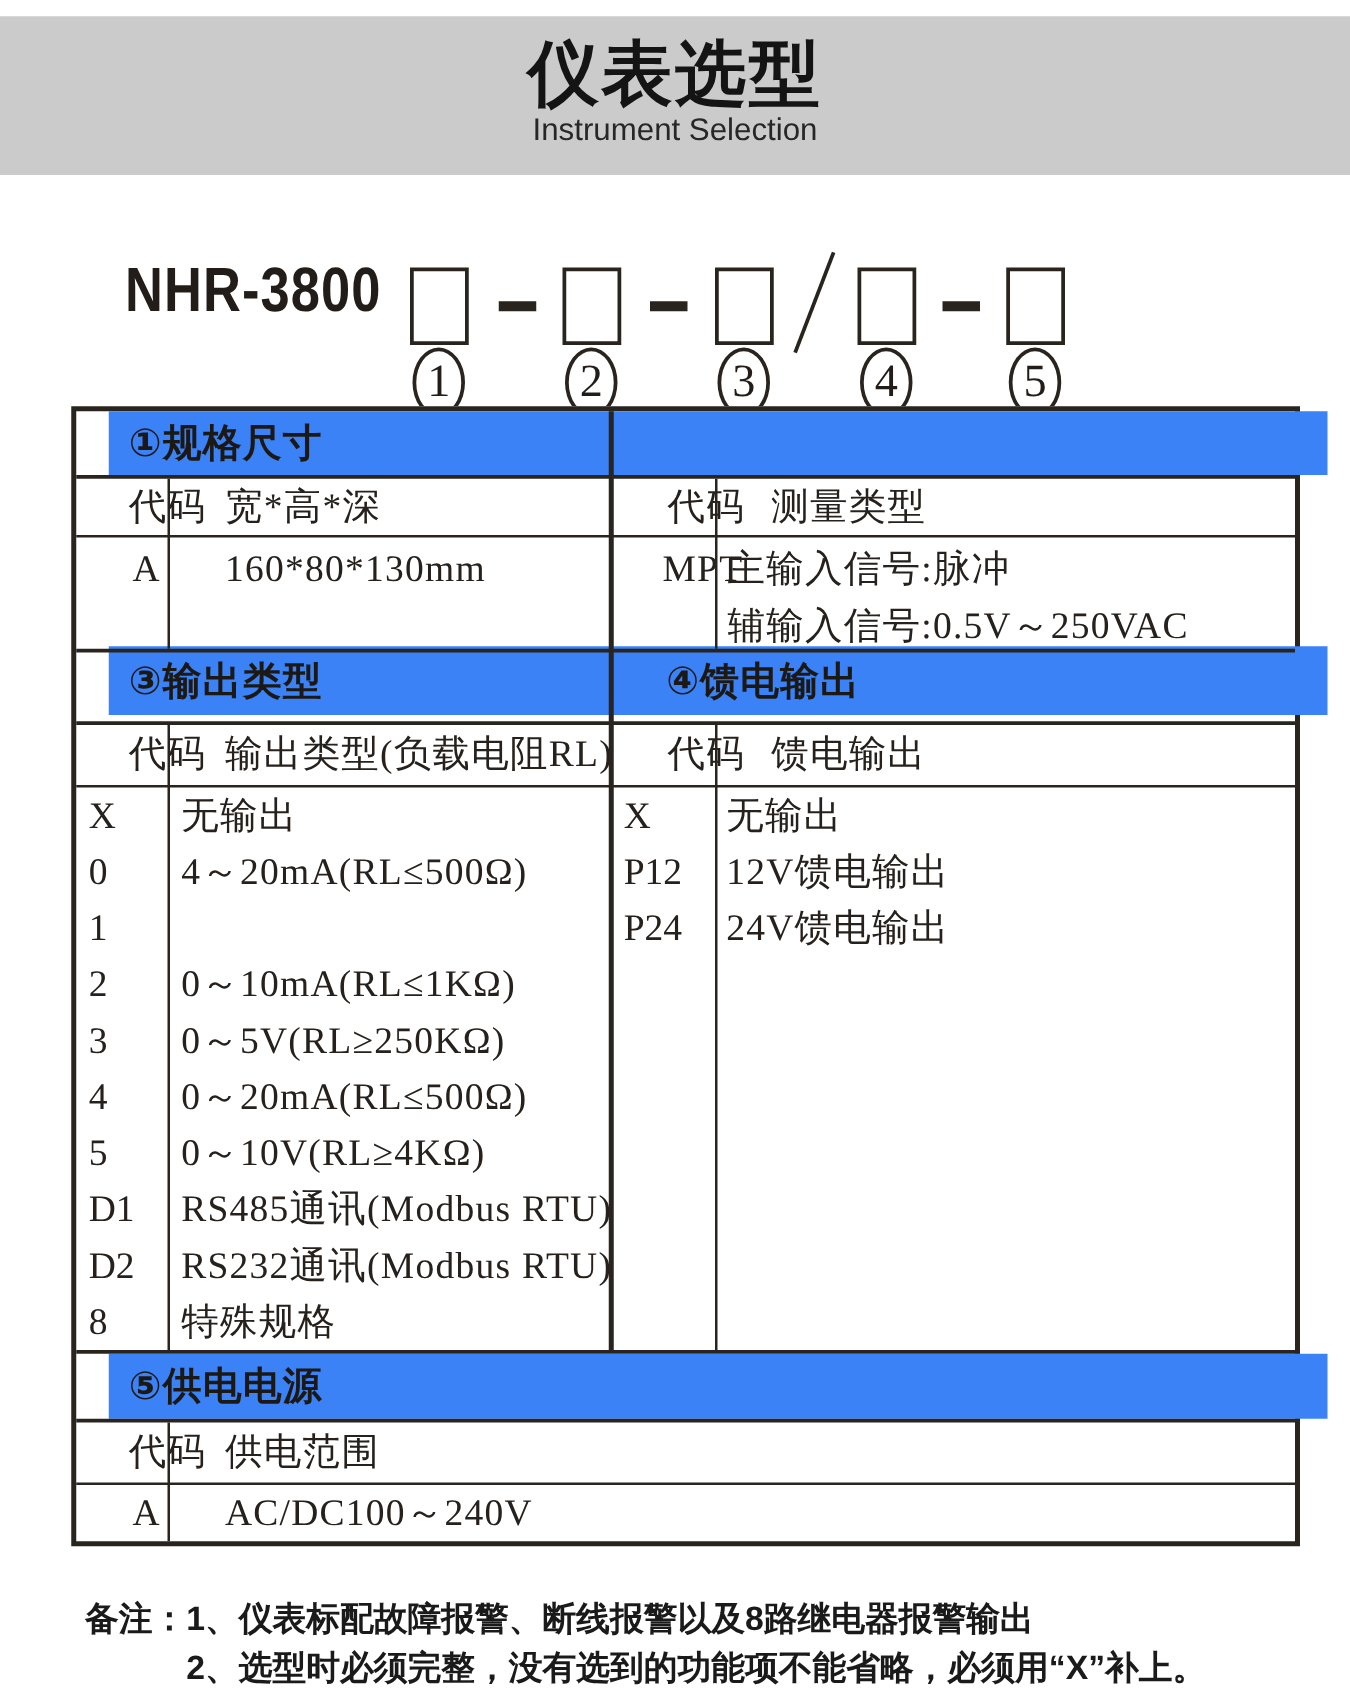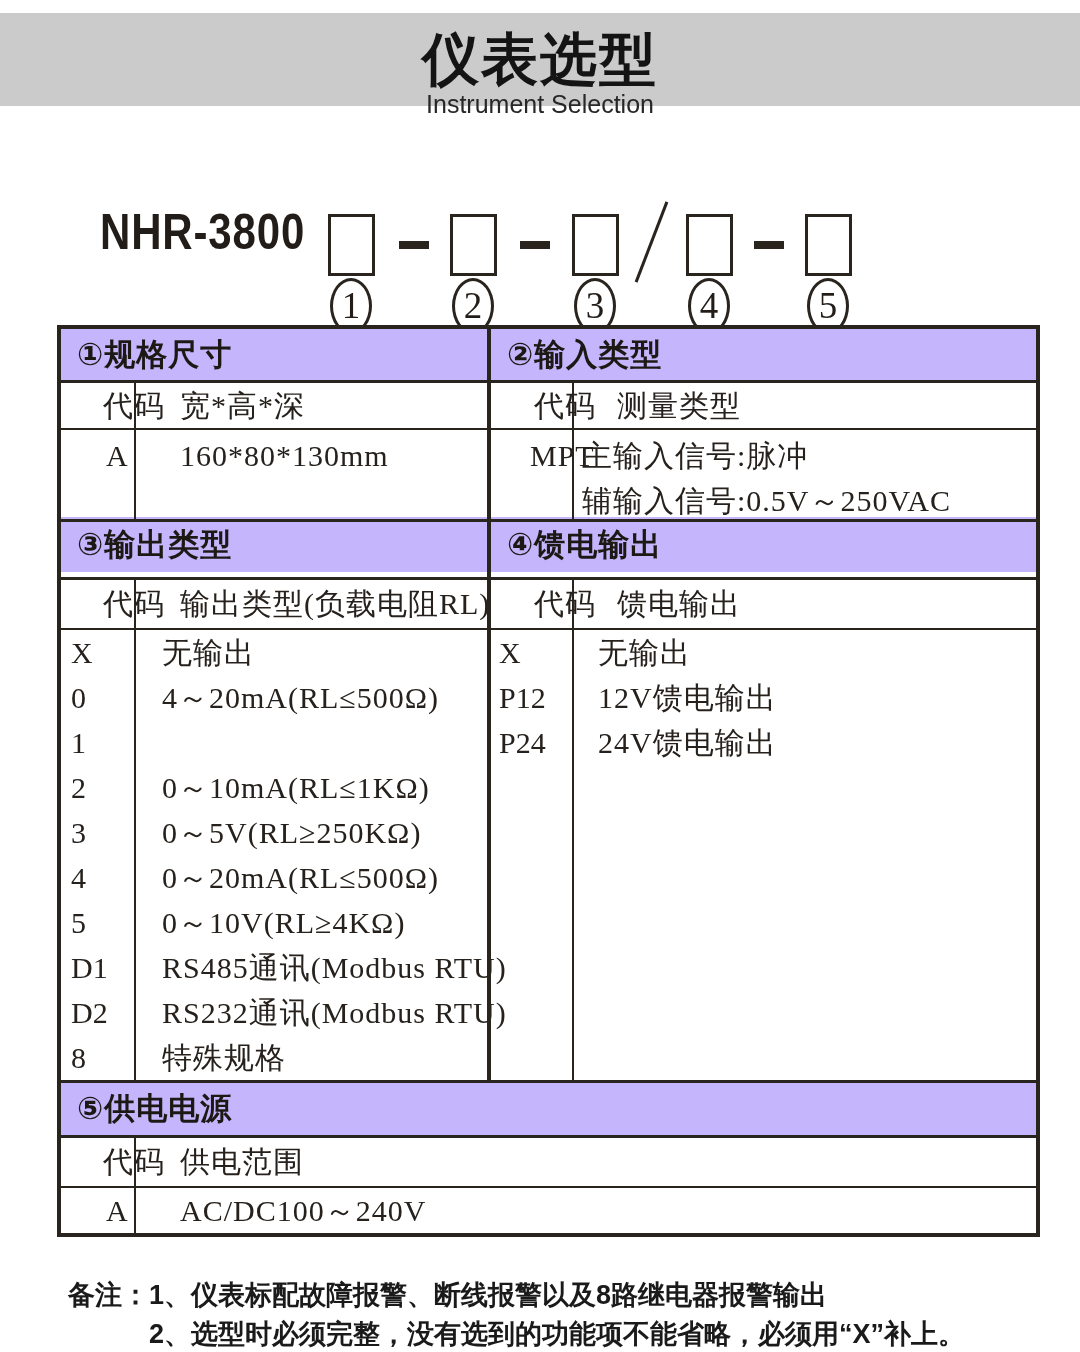--- a/index.html
+++ b/index.html
@@ -1,20 +1,20 @@
 <!DOCTYPE html>
 <html><head>
 <meta charset="utf-8">
 <style>
   html,body{margin:0;padding:0;background:#ffffff;}
   .page{position:relative;width:1080px;height:1352px;background:#ffffff;overflow:hidden;
         color:#26211c;font-family:"Liberation Sans","DejaVu Sans",sans-serif;}
 
   
-  .banner{position:absolute;left:0;top:13px;width:1080px;height:93px;background:#cbcbcb;}
+  .banner{position:absolute;left:0;top:13px;width:1080px;height:127px;background:#cbcbcb;}
   .banner-title{padding-top:14px;text-align:center;font-weight:bold;font-size:57px;line-height:64px;
                 letter-spacing:2px;color:#141414;font-family:"Liberation Sans","DejaVu Sans",sans-serif;}
   .banner-sub{text-align:center;font-size:25px;line-height:27px;color:#272727;
               font-family:"Liberation Sans","DejaVu Sans",sans-serif;}
 
   
   .model-prefix{position:absolute;left:100px;top:202px;font-weight:bold;font-size:50px;line-height:60px;
                 letter-spacing:1px;transform:scaleX(.84);transform-origin:left top;color:#221d19;}
   .mbox{position:absolute;top:214px;width:47px;height:62px;border:3px solid #2a241f;
         box-sizing:border-box;background:#fff;}
@@ -22,31 +22,31 @@
   .mslash{position:absolute;left:650px;top:199px;width:3px;height:86px;background:#2a241f;
           transform:rotate(21deg);}
   .mcircle{position:absolute;top:278px;width:42px;height:56px;border:3px solid #2a241f;border-radius:50%;
            box-sizing:border-box;text-align:center;
            font-family:"Liberation Serif","DejaVu Serif",serif;font-size:37px;line-height:50px;color:#221d19;}
 
   
   .tbl{position:absolute;left:57px;top:325px;width:983px;height:912px;border:4px solid #2a241f;
        box-sizing:border-box;background:#fff;}
   .band{position:absolute;left:0;width:975px;}
-  .gray{background:#c4b5fd;}
+  .gray{background:#3b82f6;margin-left:26px;}
   .hline{position:absolute;left:0;width:975px;background:#2a241f;}
   .vline{position:absolute;background:#2a241f;}
   .sec-title{position:absolute;top:0;font-weight:bold;font-size:31px;color:#1c1814;white-space:nowrap;
              font-family:"Liberation Sans","DejaVu Sans",sans-serif;letter-spacing:1px;}
   .cell{position:absolute;top:0;font-family:"Liberation Serif","DejaVu Serif",serif;
         font-size:30px;color:#26211c;white-space:nowrap;letter-spacing:1px;margin-left:35px;}
   .lrow{display:flex;height:45px;line-height:45px;font-family:"Liberation Serif","DejaVu Serif",serif;
         font-size:30px;color:#26211c;white-space:nowrap;}
   .lcode{width:75px;padding-left:10px;box-sizing:border-box;flex:0 0 auto;}
-  .ldesc{padding-left:26px;letter-spacing:1px;}
+  .ldesc{padding-left:9px;letter-spacing:1px;}
   .rlist .lcode{width:81px;padding-left:8px;}
   .desc2{position:absolute;left:521px;top:3px;line-height:45px;letter-spacing:1px;
          font-family:"Liberation Serif","DejaVu Serif",serif;font-size:30px;white-space:nowrap;}
 
   
   .notes{position:absolute;left:68px;top:1276px;display:flex;
          font-weight:bold;font-size:27px;line-height:39px;color:#1a1a1a;
          font-family:"Liberation Sans","DejaVu Sans",sans-serif;}
   .notes-label{flex:0 0 auto;white-space:nowrap;}
   .note-line{white-space:nowrap;}
@@ -78,21 +78,20 @@
     <div class="mcircle" style="left:452px">2</div>
     <div class="mcircle" style="left:574px">3</div>
     <div class="mcircle" style="left:688px">4</div>
     <div class="mcircle" style="left:807px">5</div>
   </div>
 
   <div class="tbl">
 
     <div class="band gray" style="top:0;height:51px;line-height:51px">
       <span class="sec-title" style="left:16px">①规格尺寸</span>
-      <span class="sec-title" style="left:446px">②输入类型</span>
     </div>
 
     <div class="band" style="top:54px;height:45px;line-height:45px">
       <span class="cell" style="left:7px">代码</span>
       <span class="cell" style="left:84px">宽*高*深</span>
       <span class="cell" style="left:438px">代码</span>
       <span class="cell" style="left:521px">测量类型</span>
     </div>
 
     <div class="band" style="top:101px;height:89px">

